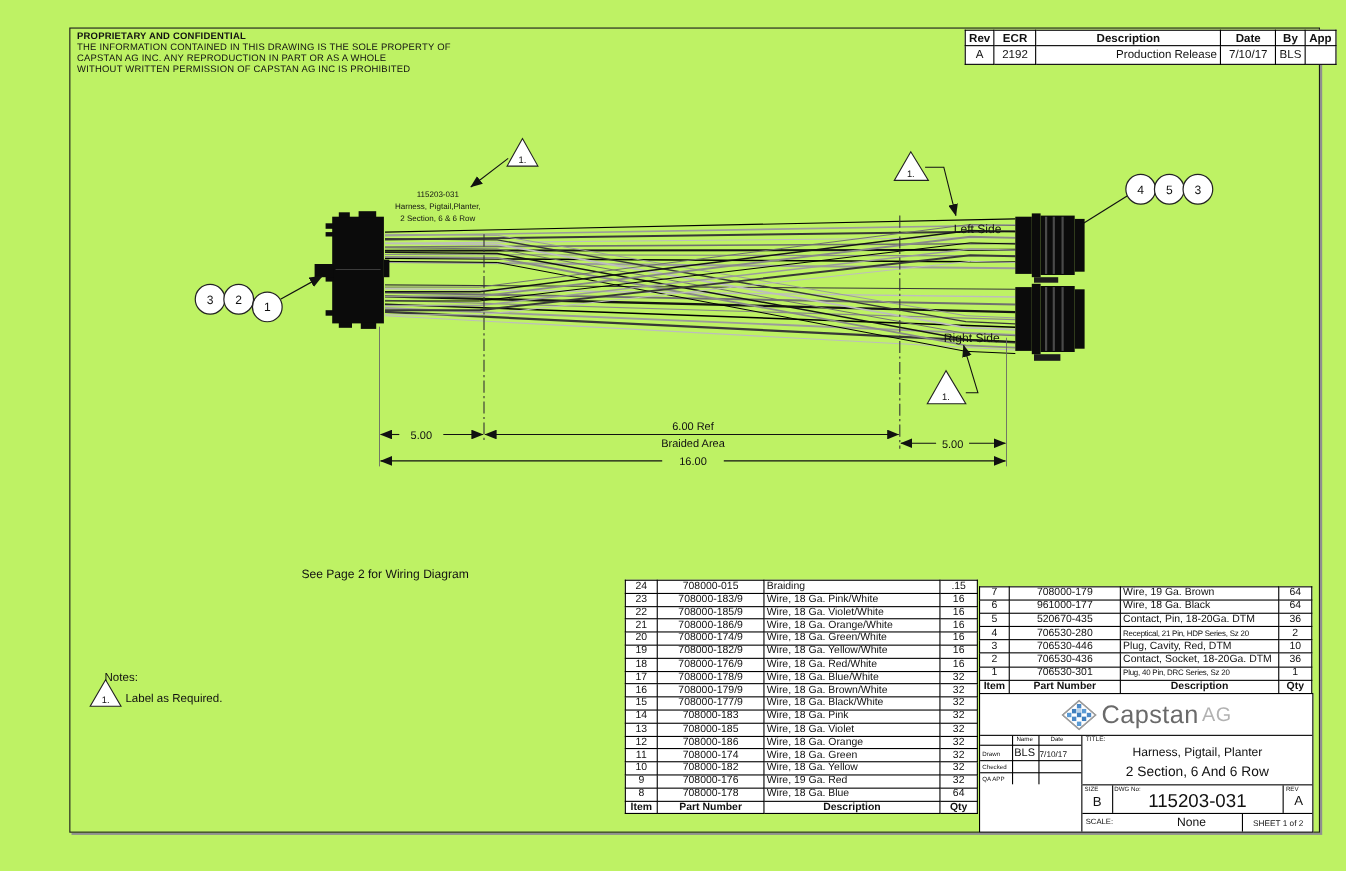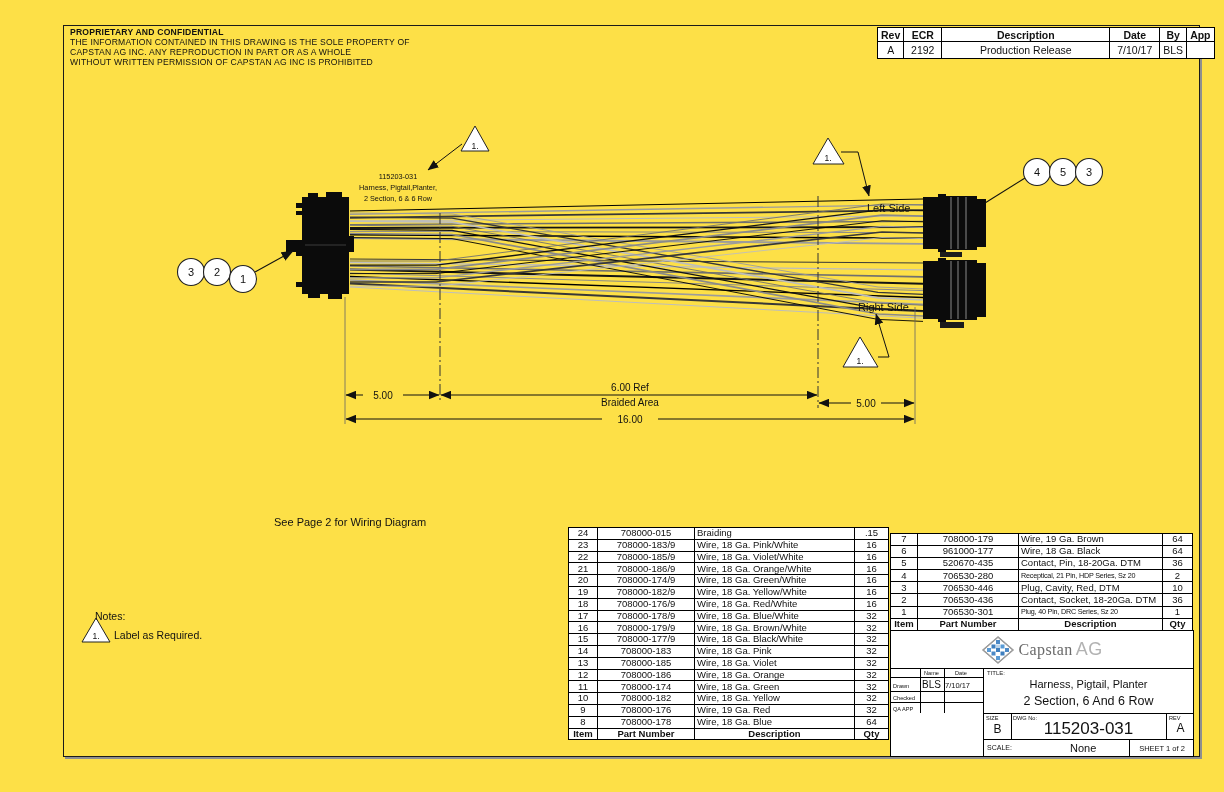--- a/index.html
+++ b/index.html
@@ -1,29 +1,29 @@
 <!DOCTYPE html>
 <html><head>
 <meta charset="utf-8">
 <style>
   html,body{margin:0;padding:0;background:#fff;}
-  .page{position:relative;width:1224px;height:792px;background:#fde047;
+  .page{position:relative;width:1224px;height:792px;background:#bef264;
         font-family:"Liberation Sans","DejaVu Sans",sans-serif;color:#111;overflow:hidden;}
   .abs{position:absolute;}
   .sheet-border{left:63px;top:25px;width:1135px;height:730px;border:1px solid #1a1a1a;
         box-shadow:2px 2px 0 #8f8f8f;}
   
   .proprietary{left:70px;top:27px;width:400px;font-size:8.6px;line-height:10px;letter-spacing:.2px;}
   .proprietary .b{font-weight:bold;}
   
   .rev-table{left:877px;top:27px;border-collapse:collapse;table-layout:fixed;background:#fff;}
   .rev-table th,.rev-table td{border:1px solid #000;font-size:10.5px;padding:0 3px;white-space:nowrap;overflow:hidden;}
   .rev-table th{font-weight:bold;text-align:center;height:13px;}
   .rev-table td{height:16px;text-align:center;}
-  .rev-table td.l{text-align:center;}
+  .rev-table td.l{text-align:right;}
   
   .bom{position:absolute;border-collapse:collapse;table-layout:fixed;background:#fff;}
   .bom td,.bom th{border:1px solid #000;font-size:9.5px;line-height:10.5px;padding:0 2px;
         white-space:nowrap;overflow:hidden;}
   .bom tr{height:11.8px;}
   .bom-right tr{height:12.1px;}
   .bom .c-item,.bom .c-qty{text-align:center;}
   .bom .c-pn{text-align:center;}
   .bom th{font-weight:bold;text-align:center;}
   .bom td.tiny{font-size:7.2px;letter-spacing:-.2px;}
@@ -37,21 +37,21 @@
   .t-flag{font-size:8.5px;text-anchor:middle;}
   
   .see-note{left:274px;top:516px;font-size:11px;}
   .notes-h{left:95px;top:610px;font-size:10.5px;}
   .notes-t{left:114px;top:629px;font-size:10.5px;}
   
   .tb{left:890px;top:630px;width:302px;height:125px;border:1px solid #000;background:#fff;}
   .tb .cell{position:absolute;box-sizing:border-box;}
   .tb-logo{left:0;top:0;width:100%;height:38px;border-bottom:1px solid #000;
         display:flex;align-items:center;justify-content:center;gap:3px;}
-  .logo-brand{font-size:16px;color:#6a6a6a;letter-spacing:.4px;font-family:Liberation Serif, serif;}
+  .logo-brand{font-size:23px;color:#6a6a6a;letter-spacing:.4px;}
   .logo-suffix{font-size:18px;color:#b2b2b2;letter-spacing:.4px;}
   .appr{left:0;top:38px;width:93px;height:44px;border-right:1px solid #000;font-size:5.6px;}
   .appr .row{position:absolute;left:0;width:100%;box-sizing:border-box;}
   .appr .col{position:absolute;top:0;bottom:0;border-left:1px solid #000;box-sizing:border-box;}
   .ttl{left:93px;top:38px;width:209px;height:44px;}
   .ttl .lbl{position:absolute;left:3px;top:1px;font-size:6px;color:#222;}
   .ttl .l1{position:absolute;left:0;top:9px;width:100%;text-align:center;font-size:11px;}
   .ttl .l2{position:absolute;left:0;top:25px;width:100%;text-align:center;font-size:12.5px;}
   .empty-cell{left:0;top:82px;width:93px;height:43px;border-right:1px solid #000;}
   .szrow{left:93px;top:82px;width:209px;height:26px;border-top:1px solid #000;}

